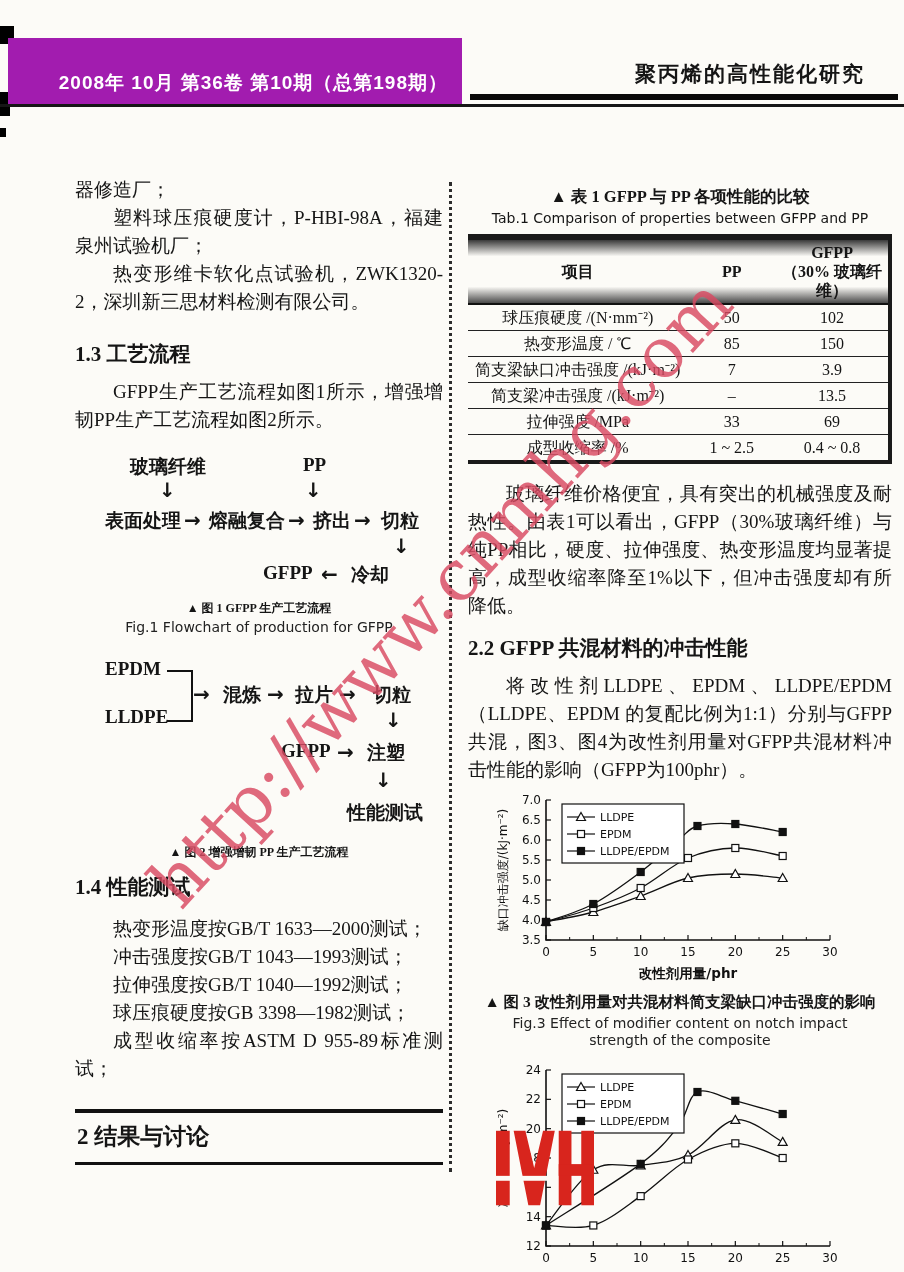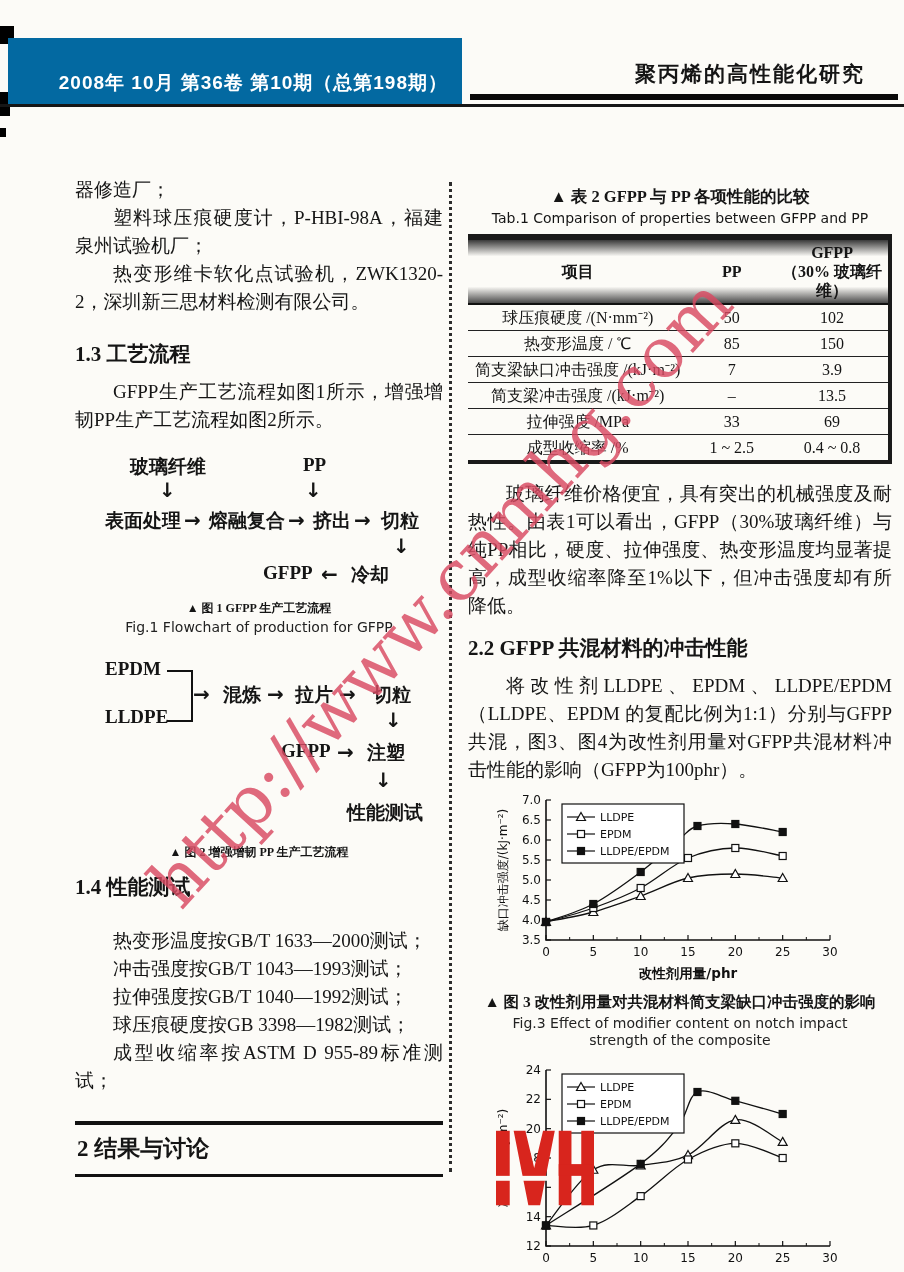--- a/index.html
+++ b/index.html
@@ -1,20 +1,20 @@
 <!DOCTYPE html>
 <html><head>
 <meta charset="utf-8">
 <style>
   html,body{margin:0;padding:0;background:#e8e8e8;}
   .page{position:relative;width:904px;height:1272px;background:#fcfbf7;
         font-family:"Liberation Serif",serif;color:#151515;overflow:hidden;margin:0 auto;}
   
   .edge-mark{position:absolute;left:0;background:#000;}
-  .header-bar{position:absolute;left:8px;top:38px;width:454px;height:68px;background:#0369a1;
+  .header-bar{position:absolute;left:8px;top:38px;width:454px;height:68px;background:#a21caf;
               display:flex;align-items:flex-end;justify-content:flex-end;padding:0 14px 10px 0;box-sizing:border-box;}
   .header-issue{color:#fff;font-family:"Liberation Sans",sans-serif;font-weight:bold;font-size:19px;letter-spacing:1px;}
   .header-title{position:absolute;left:600px;top:60px;width:300px;text-align:center;
                 font-family:"Liberation Sans",sans-serif;font-weight:bold;font-size:21px;letter-spacing:2px;}
   .header-rule{position:absolute;left:470px;top:94px;width:428px;height:6px;background:#0a0a0a;}
   .header-rule-full{position:absolute;left:0;top:104px;width:904px;height:3px;background:#161616;}
   
   .col-divider{position:absolute;left:449px;top:182px;height:990px;width:0;border-left:3px dotted #2c2c2c;}
   .left-col{position:absolute;left:75px;top:176px;width:368px;}
   .right-col{position:absolute;left:468px;top:186px;width:424px;}
@@ -118,37 +118,37 @@
       <span class="fa" style="left:310px;top:50px;">↓</span>
       <span class="fn" style="left:206px;top:82px;">GFPP</span>
       <span class="fa" style="left:262px;top:82px;">→</span>
       <span class="fn" style="left:292px;top:82px;">注塑</span>
       <span class="fa" style="left:300px;top:110px;">↓</span>
       <span class="fn" style="left:272px;top:142px;">性能测试</span>
     </div>
     <div class="fig-cap-cn">▲ 图 2  增强增韧 PP 生产工艺流程</div>
 
     <div class="sec-title" style="margin-top:12px;">1.4 性能测试</div>
-    <div class="body-text" style="margin-top:26px;">
+    <div class="body-text" style="margin-top:14px;">
         <p class="indent">热变形温度按GB/T 1633—2000测试；</p>
         <p class="indent">冲击强度按GB/T 1043—1993测试；</p>
         <p class="indent">拉伸强度按GB/T 1040—1992测试；</p>
         <p class="indent">球压痕硬度按GB 3398—1982测试；</p>
         <p class="indent">成型收缩率按ASTM D 955-89标准测试；</p>
       </div>
 
     <div class="sec2-block">
       <span class="t">2 结果与讨论</span>
     </div>
 
   </div>
 
   <div class="right-col">
 
-    <div class="tbl-cap-cn">▲ 表 2 GFPP 与 PP 各项性能的比较</div>
+    <div class="tbl-cap-cn">▲ 表 1 GFPP 与 PP 各项性能的比较</div>
     <div class="tbl-cap-en">Tab.1 Comparison of properties between GFPP and PP</div>
 
     <table class="props">
       <thead>
         <tr>
           <th style="width:52%;">项目</th>
           <th style="width:21%;">PP</th>
           <th style="width:27%;">GFPP
 （30% 玻璃纤维）</th>
         </tr>

